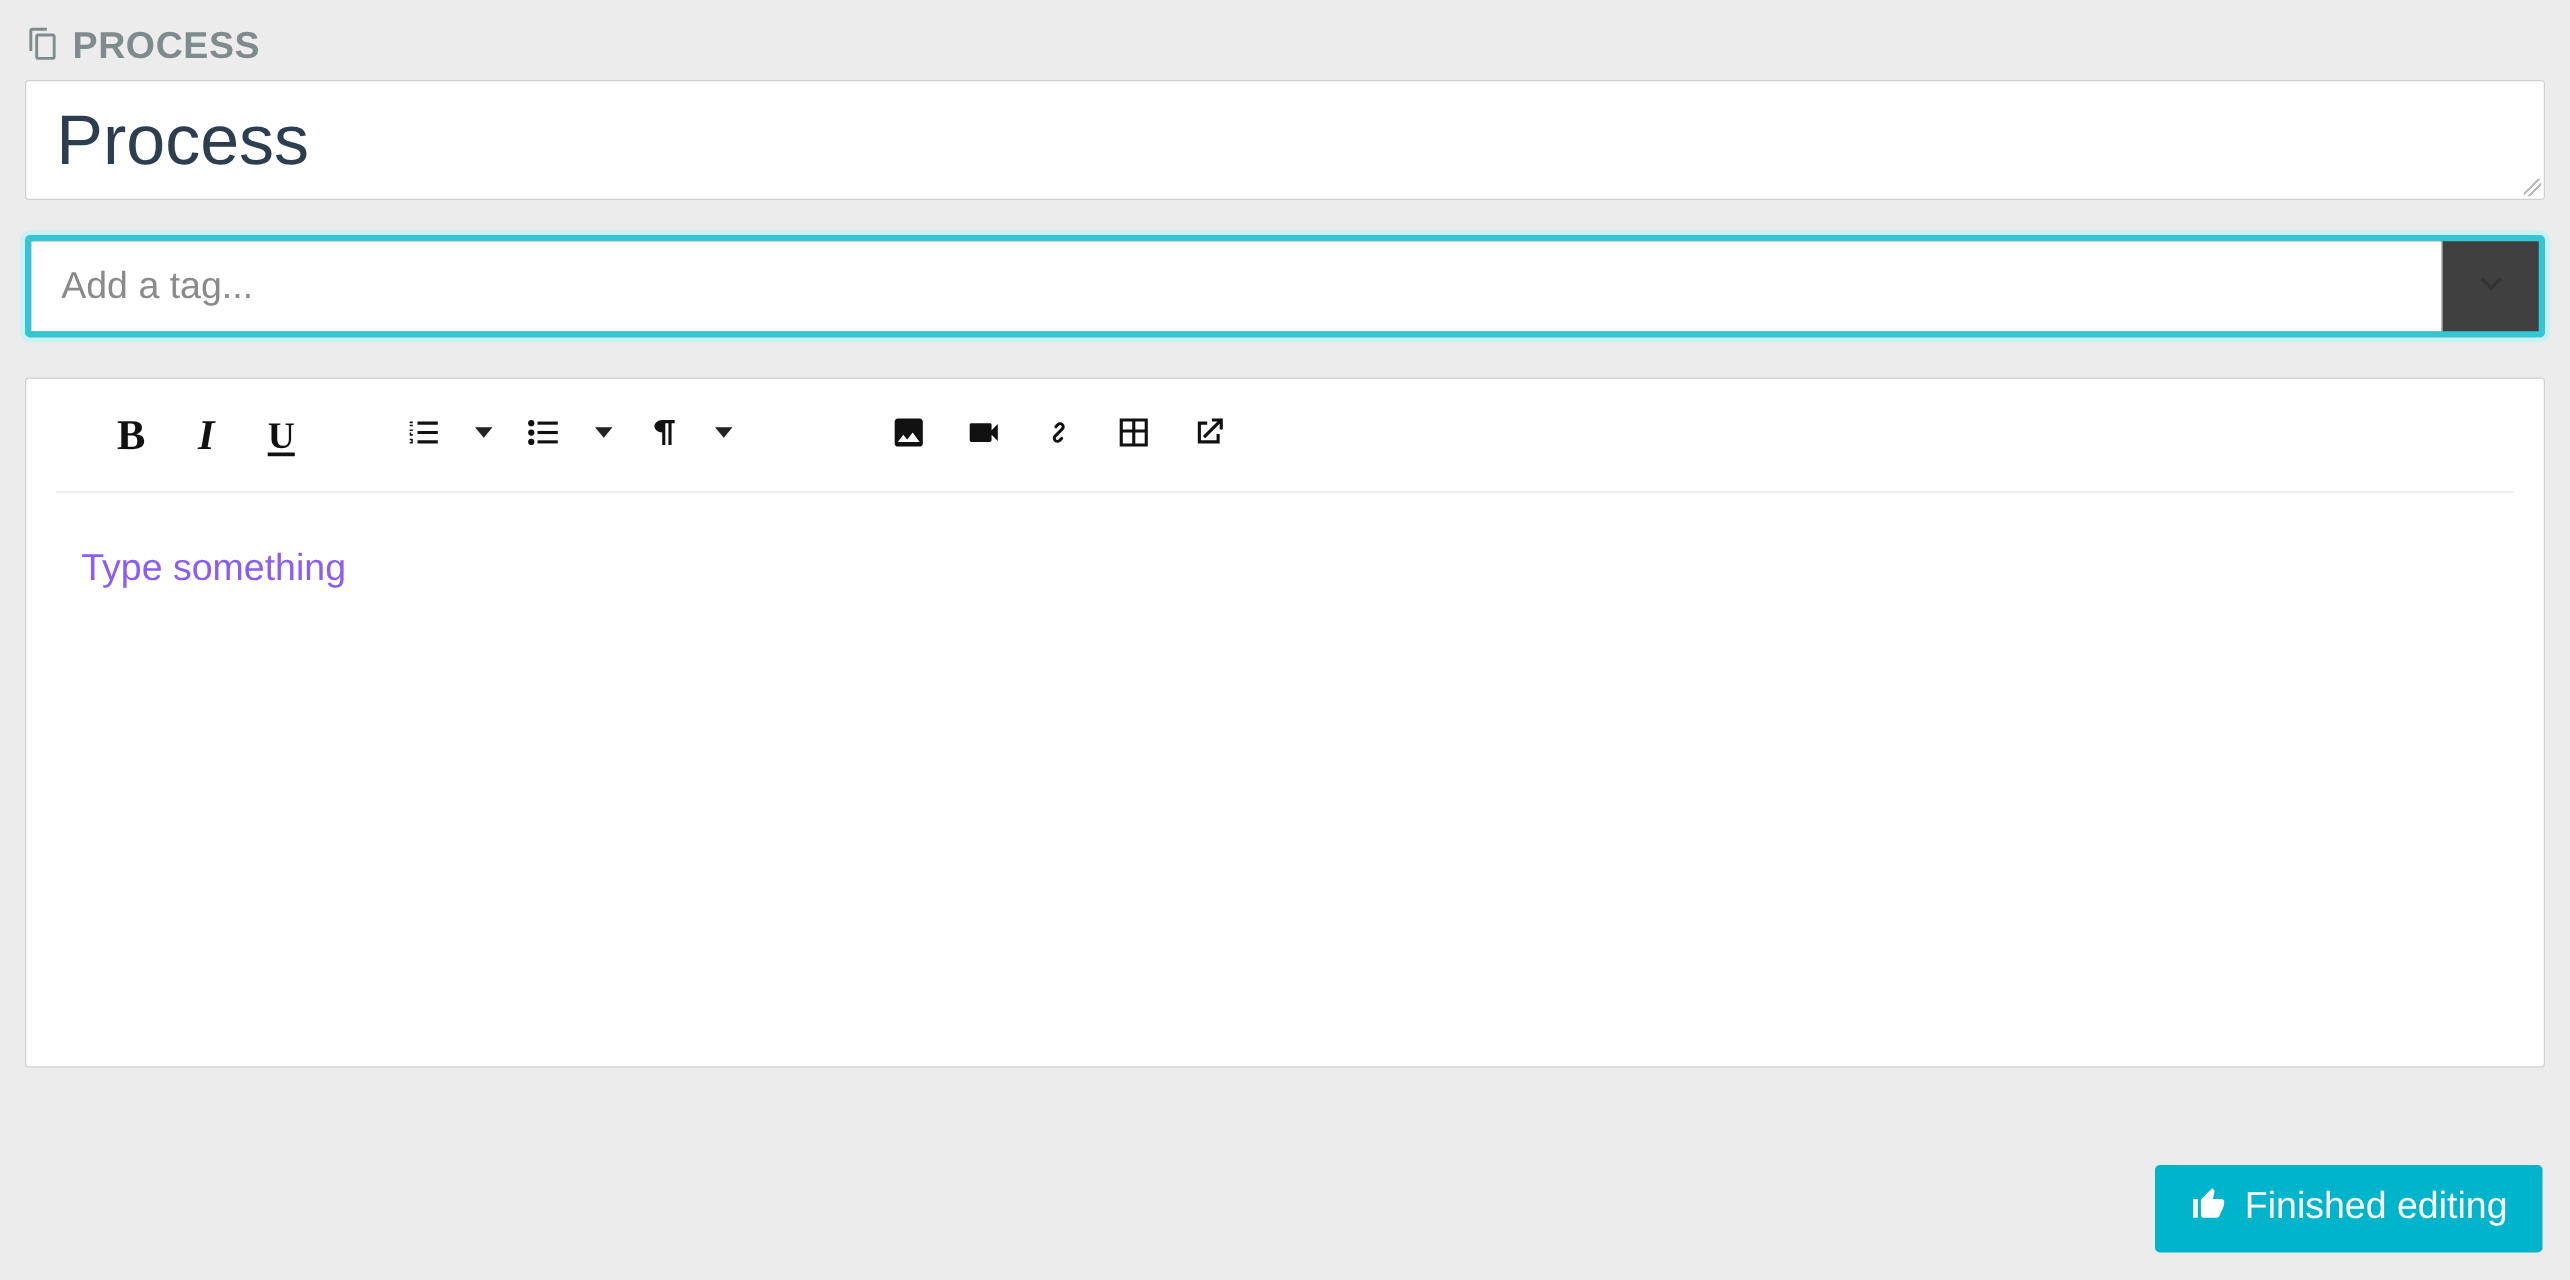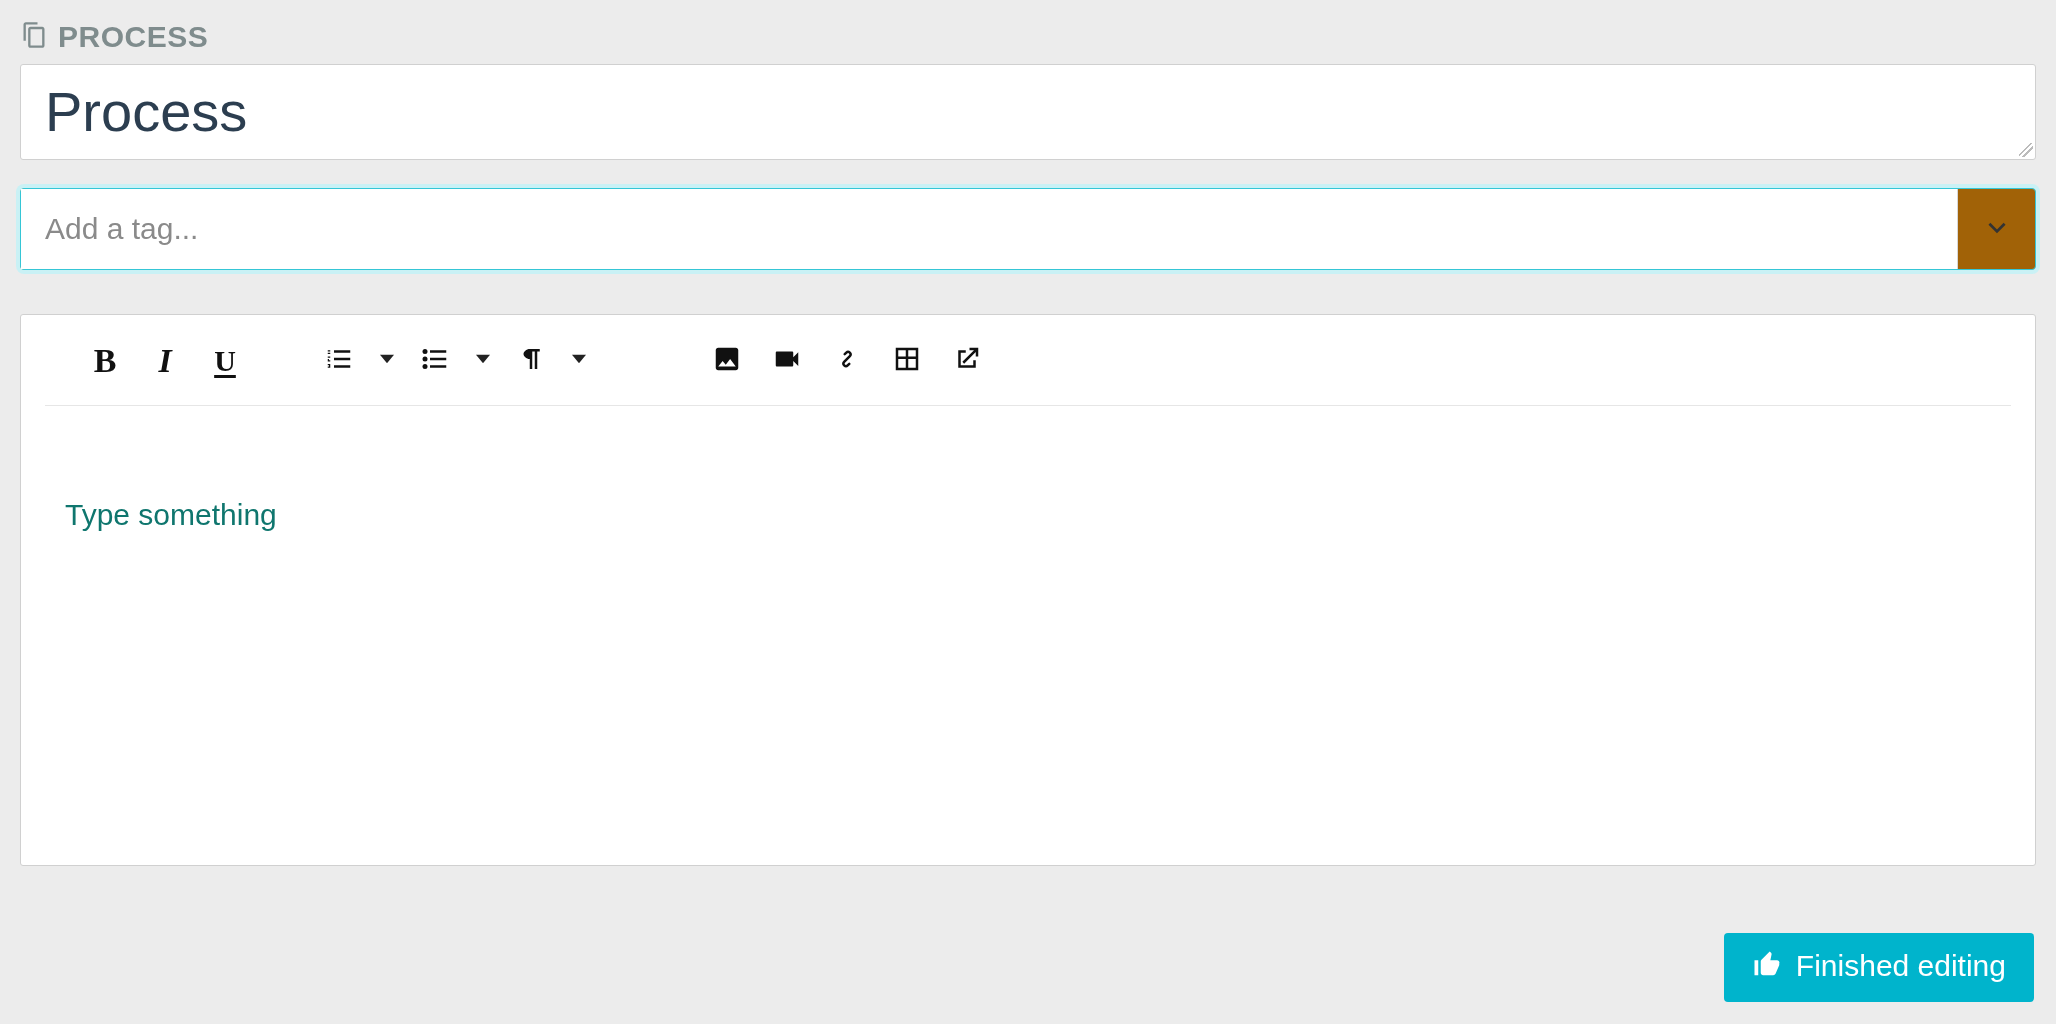--- a/index.html
+++ b/index.html
@@ -53,28 +53,28 @@
     right: 2px;
     bottom: 2px;
     width: 14px;
     height: 14px;
     background:
       linear-gradient(135deg, transparent 0 40%, #bbb 40% 48%, transparent 48% 60%, #bbb 60% 68%, transparent 68% 100%);
   }
 
   .tag-box {
     width: 100%;
-    background: #a16207;
-    border: 1px solid #737373;
+    background: #404040;
+    border: 5px solid #737373;
     border-radius: 4px;
     box-shadow: 0 0 0 4px #c9f1f5;
     border-color: #35c6d6;
     display: flex;
     align-items: stretch;
-    margin-bottom: 44px;
+    margin-bottom: 32px;
     height: 82px;
   }
   .tag-input {
     flex: 1;
     border: none;
     outline: none;
     font-size: 30px;
     color: #333;
     padding: 0 24px;
   }
@@ -128,22 +128,21 @@
 
   .bold-glyph { font-weight: 900; font-size: 34px; font-family: Georgia, "Times New Roman", serif; }
   .italic-glyph { font-style: italic; font-size: 34px; font-family: Georgia, "Times New Roman", serif; font-weight: 600;}
   .underline-glyph { font-size: 30px; font-family: Georgia, "Times New Roman", serif; text-decoration: underline; font-weight: 600; text-underline-offset: 4px;}
 
   .editor-body {
     padding: 44px 20px;
   }
   .editor-placeholder {
     font-size: 30px;
-    color: #0f766e;
-    margin-top: 48px;
+    color: #8b5cf6;
   }
 
   .finished-btn {
     position: absolute;
     right: 22px;
     bottom: 22px;
     background: #00b4cc;
     color: #fff;
     font-size: 30px;
     font-weight: 400;

